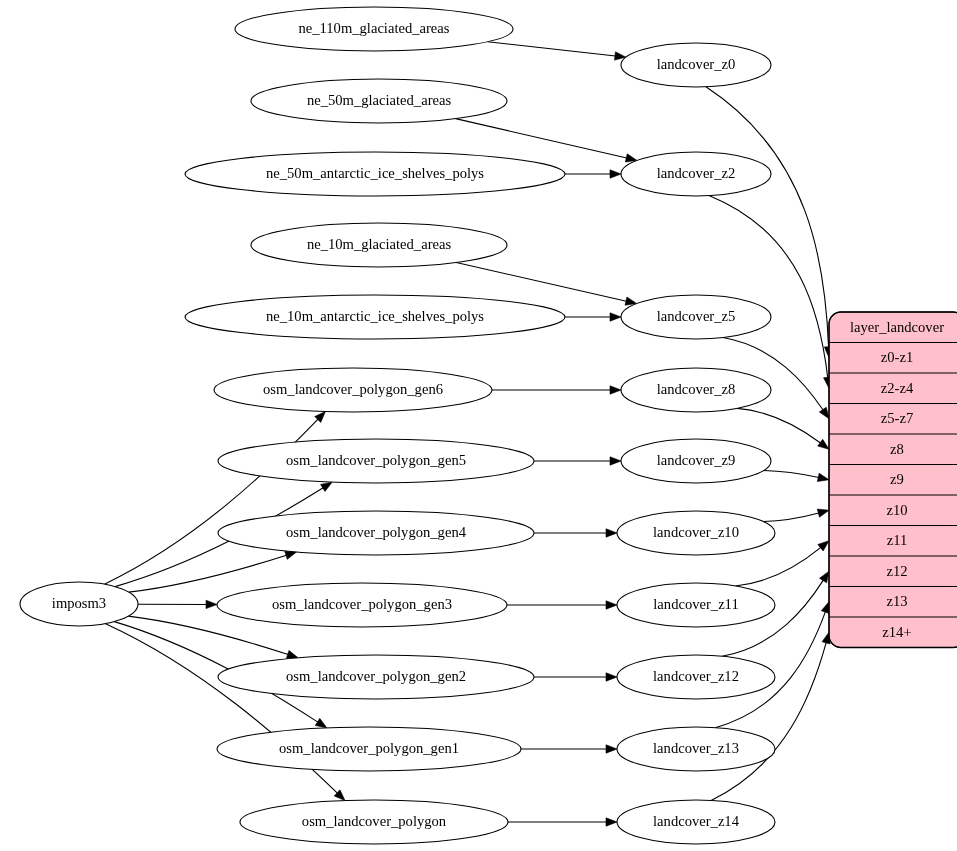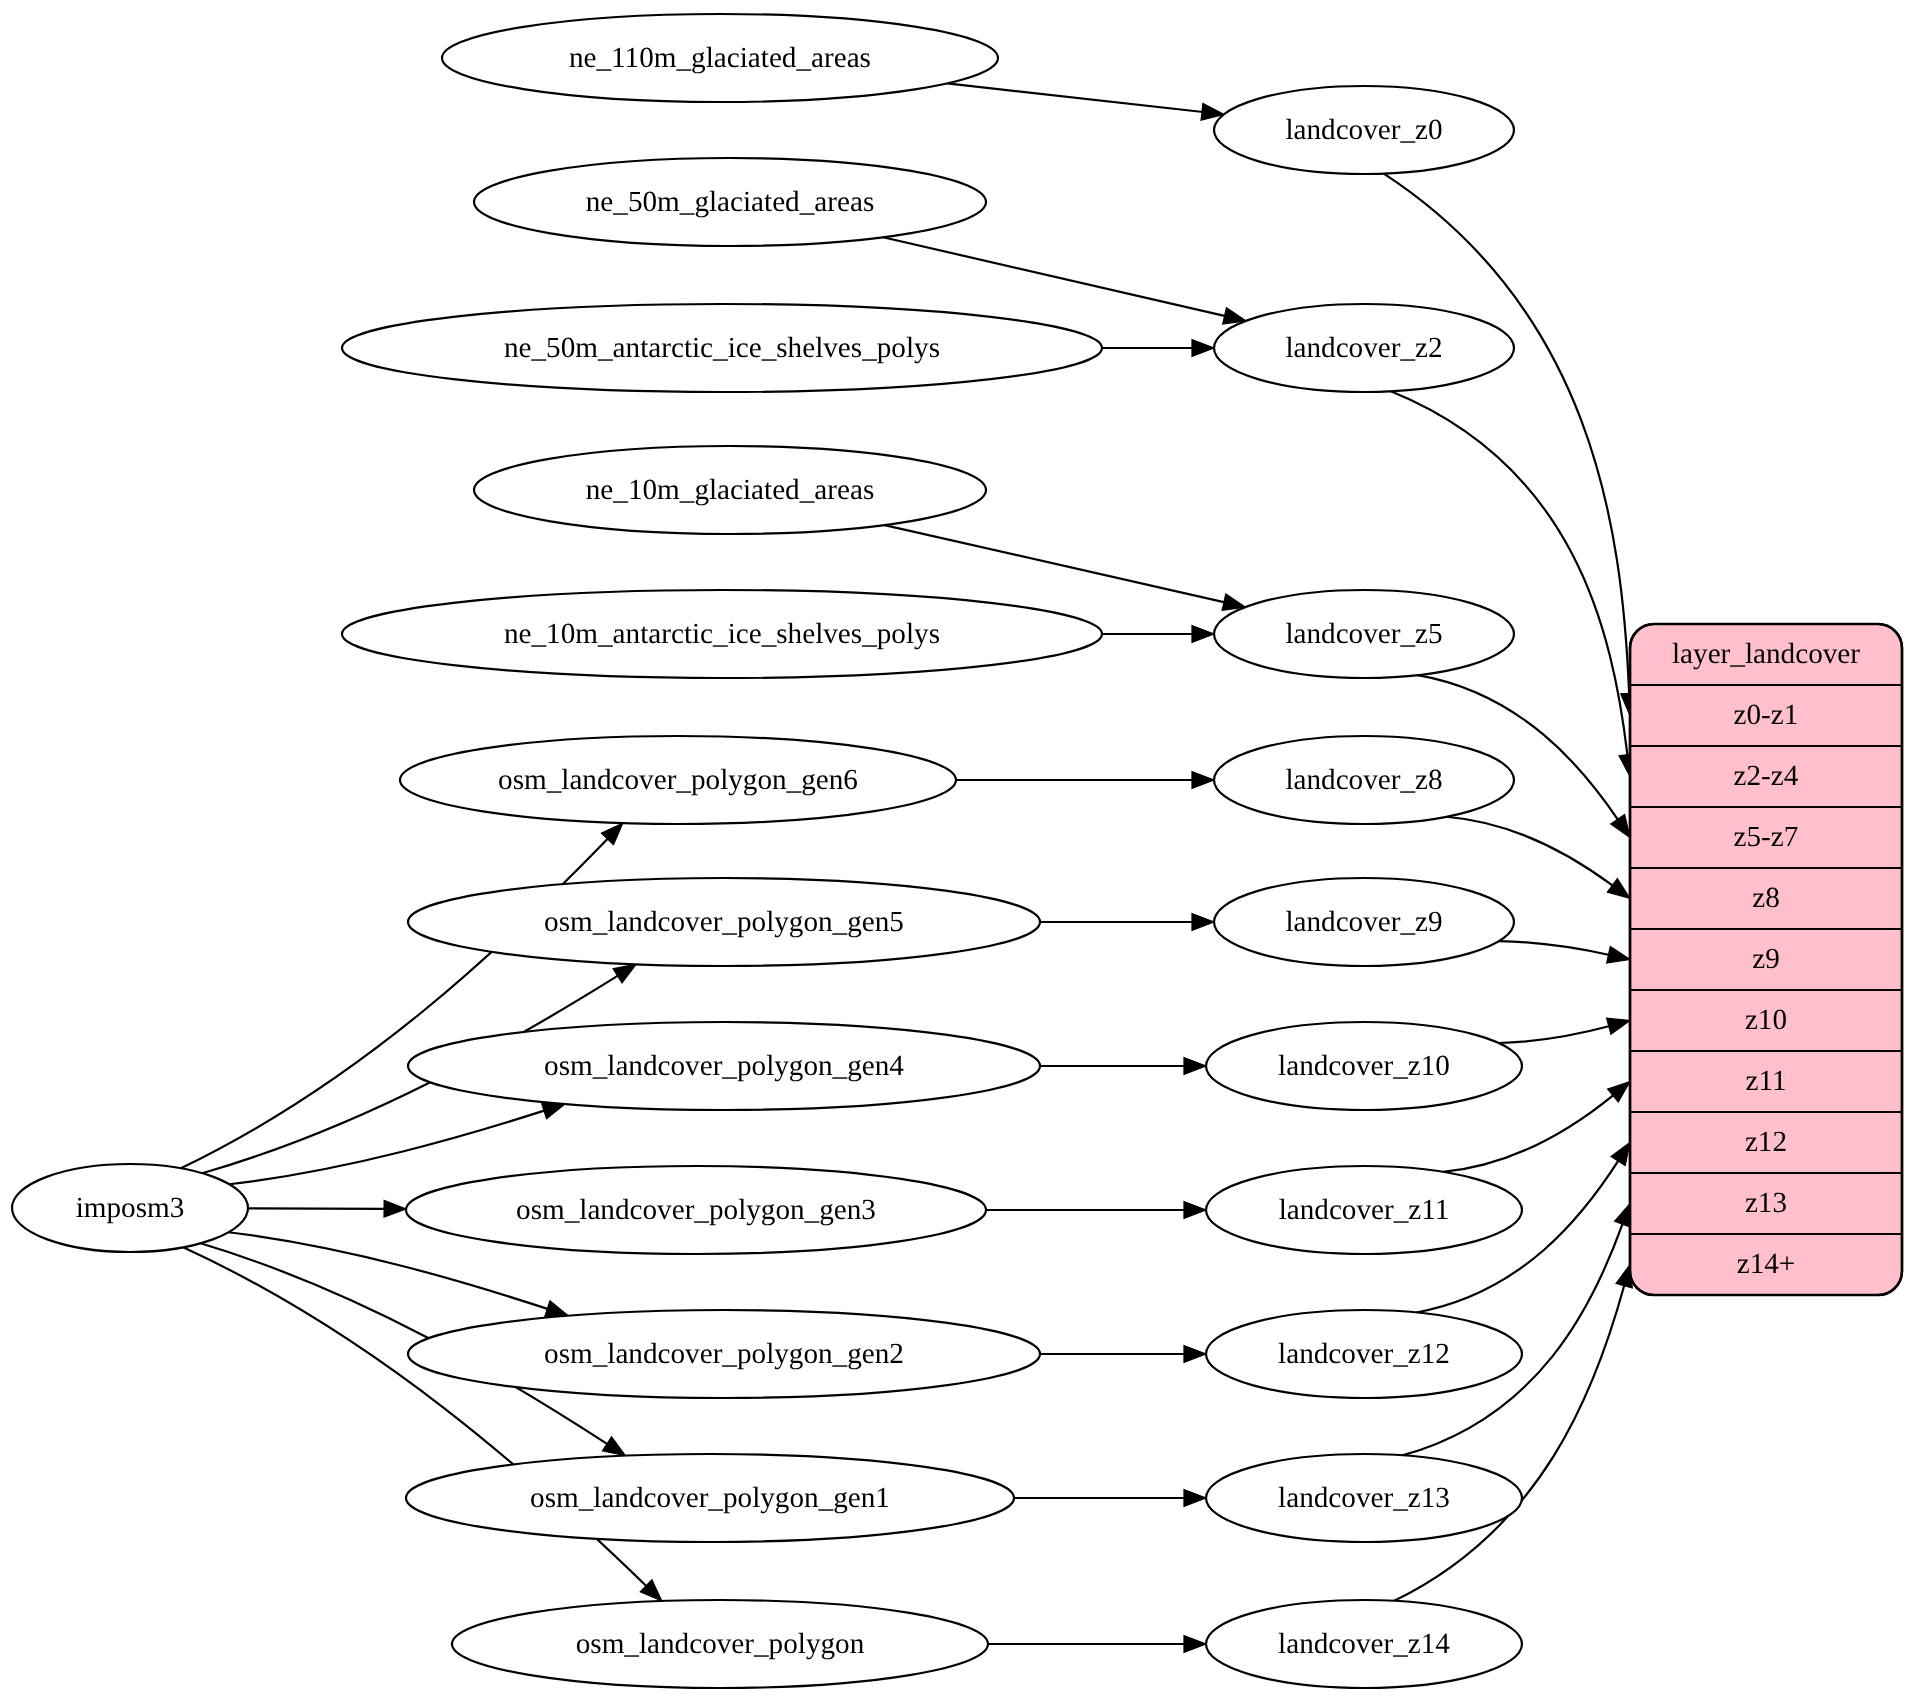--- a/index.html
+++ b/index.html
@@ -1,19 +1,19 @@
 <!DOCTYPE html>
 <html><head>
 <meta charset="utf-8">
 <title>landcover layer graph</title>
 <style>
   html,body{margin:0;padding:0;background:#ffffff;}
   body{width:957px;height:851px;overflow:hidden;
        font-family:"Liberation Serif","DejaVu Serif",serif;}
-  #graph{position:relative;width:786px;height:851px;}
+  #graph{position:relative;width:786px;height:851px;margin-left:14px;}
   svg{display:block;}
   .node-ellipse{fill:#ffffff;stroke:#000000;stroke-width:1.1;}
   .node-label{font-family:"Liberation Serif","DejaVu Serif",serif;
               font-size:14.6px;fill:#000000;text-anchor:middle;
               dominant-baseline:middle;}
   .edge{fill:none;stroke:#000000;stroke-width:1.1;}
   .arrow{fill:#000000;stroke:#000000;stroke-width:0.6;}
   .table-cell{fill:#ffc0cb;stroke:#000000;stroke-width:1.1;}
   .table-outline{fill:none;stroke:#000000;stroke-width:1.3;}
   .table-label{font-family:"Liberation Serif","DejaVu Serif",serif;

